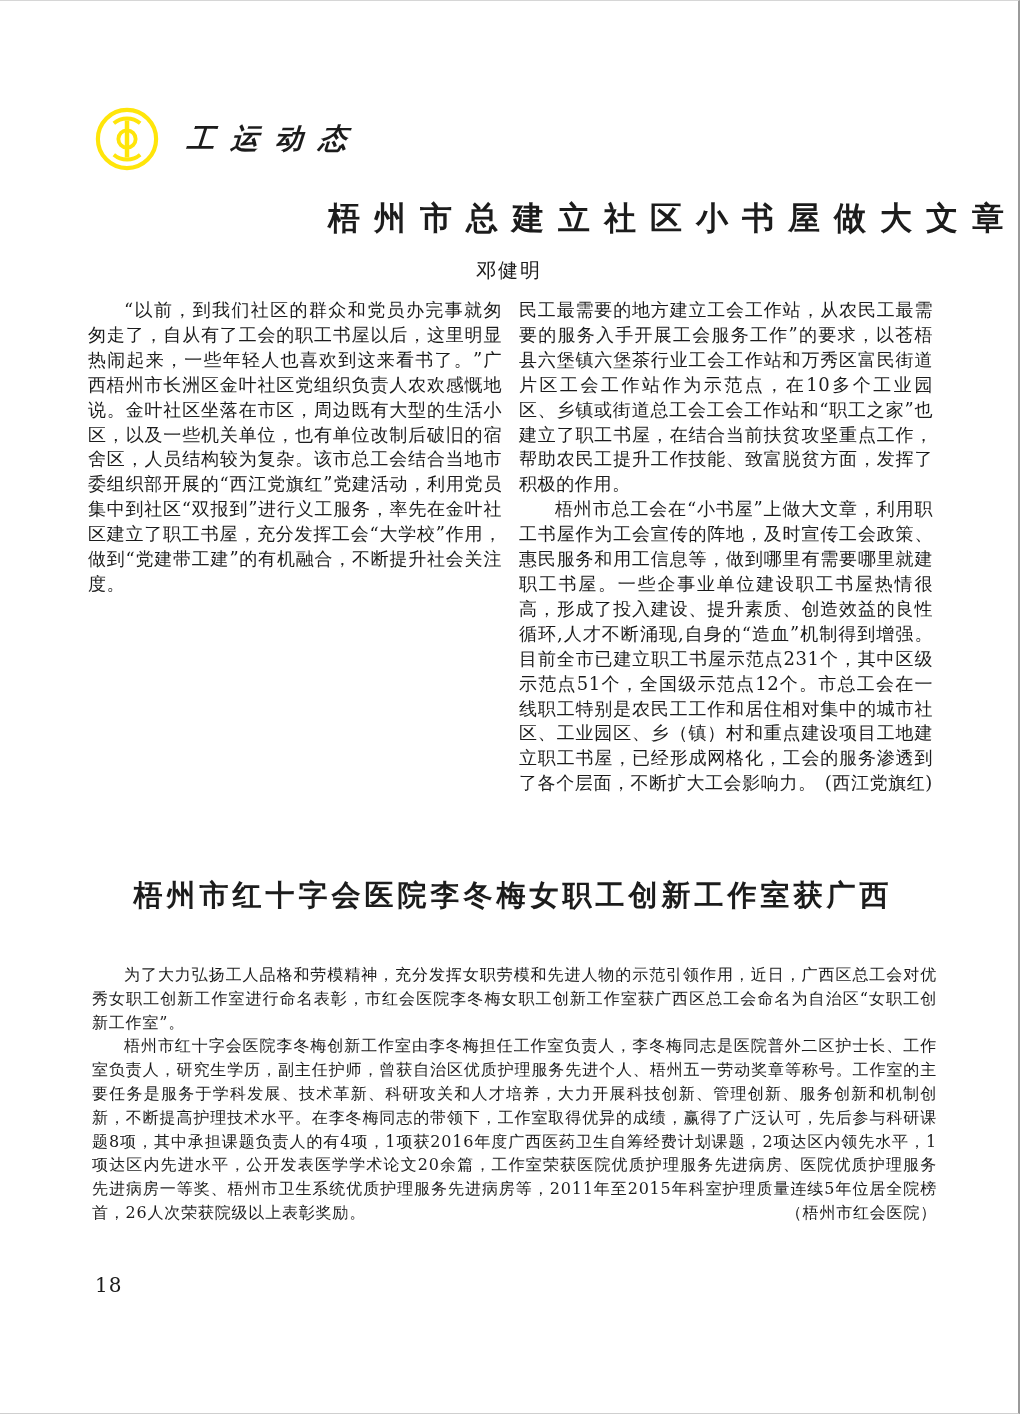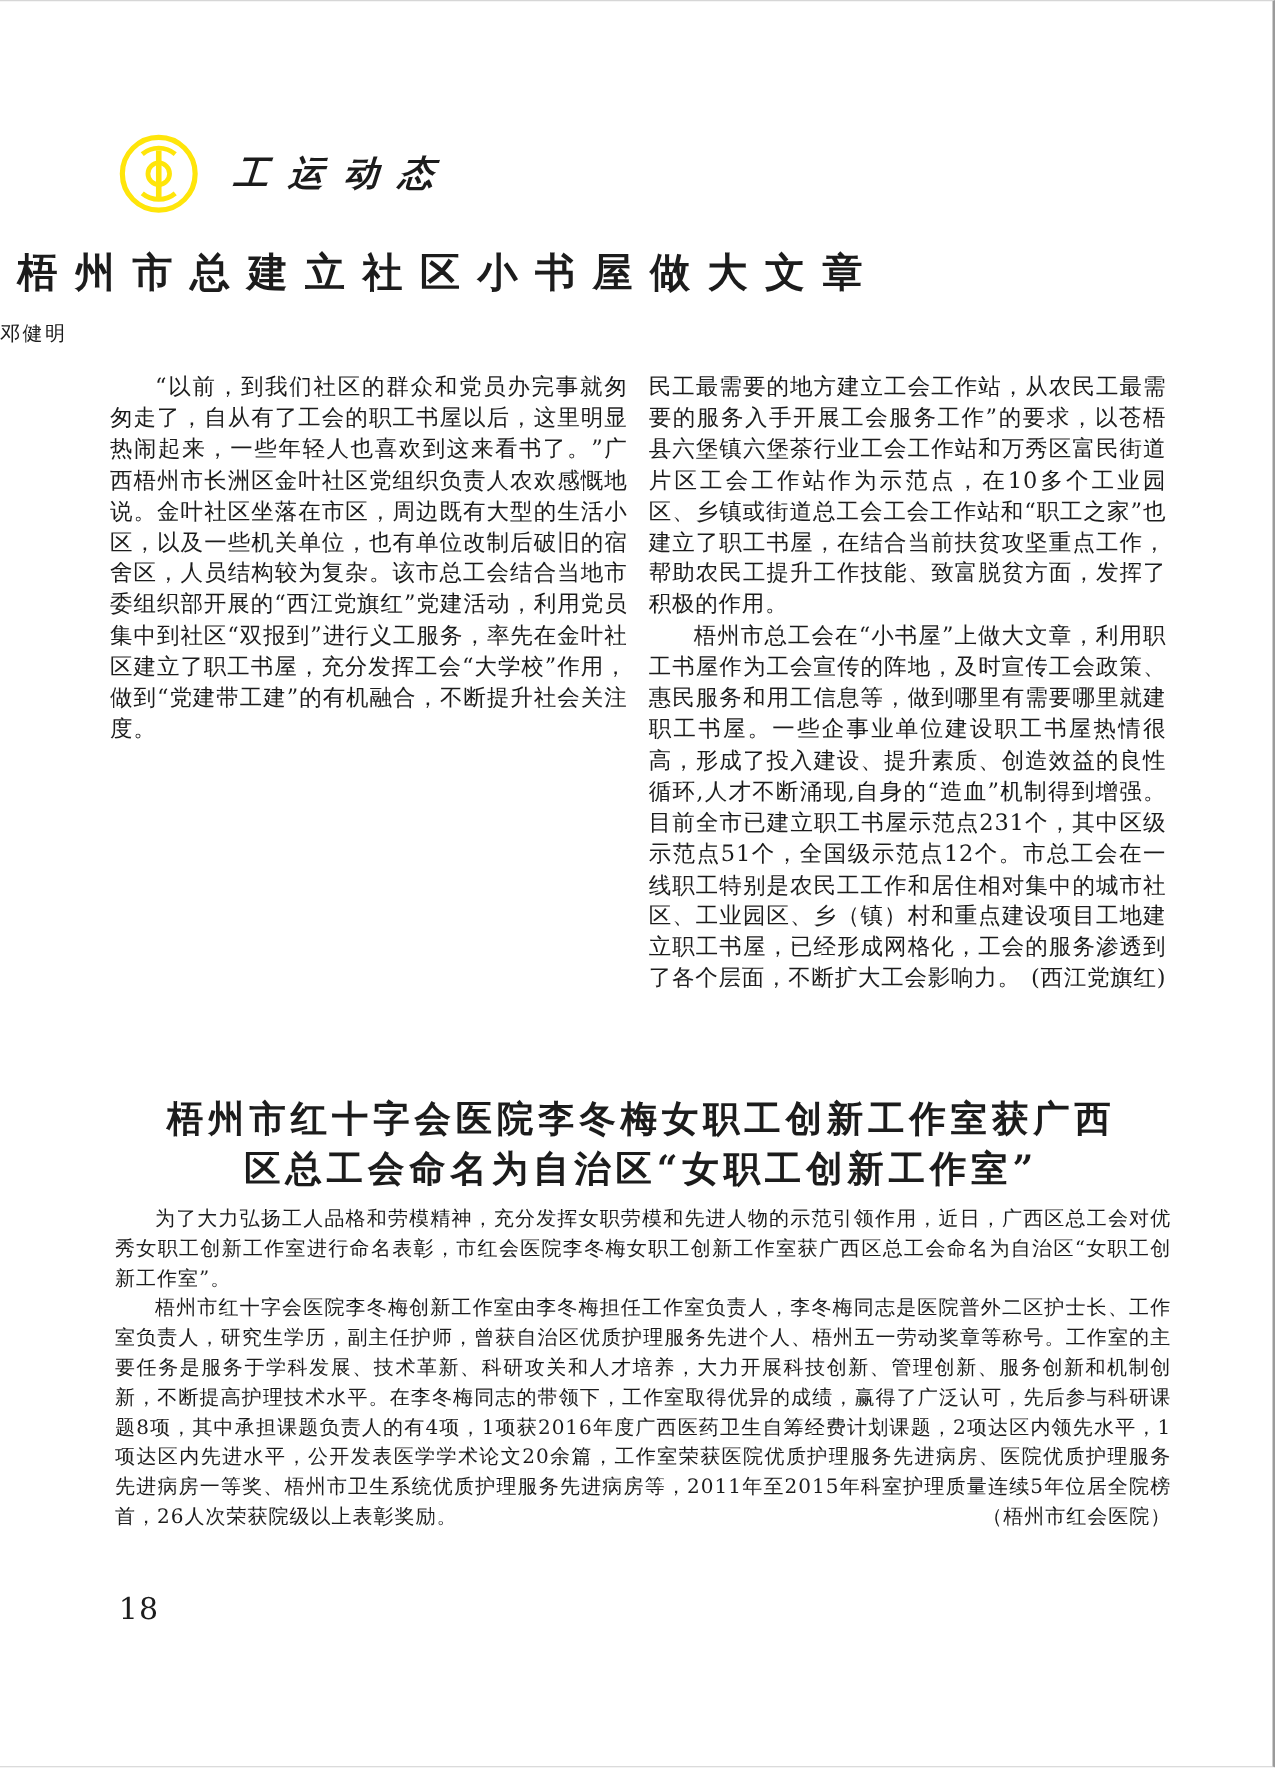--- a/index.html
+++ b/index.html
@@ -45,34 +45,34 @@
     white-space: nowrap;
   }
 
   
   .article1-title {
     position: absolute;
     top: 196px;
     left: 0;
     width: 100%;
     margin: 0;
-    text-align: left;
+    text-align: right;
     font-size: 32px;
     font-weight: bold;
     letter-spacing: 14px;
     text-indent: 14px; 
     white-space: nowrap;
   }
   .article1-author {
     position: absolute;
     top: 256px;
     left: 0;
     width: 100%;
-    text-align: left;
-    font-size: 16px;
+    text-align: center;
+    font-size: 20px;
     letter-spacing: 2px;
   }
   .columns {
     position: absolute;
     top: 297px;
     left: 88px;
     width: 845px;
     display: flex;
     gap: 17px;
   }
@@ -118,21 +118,21 @@
     line-height: 23.8px;
     letter-spacing: 0.8px;
     text-align: justify;
   }
 
   
   .page-number {
     position: absolute;
     left: 95px;
     top: 1272px;
-    font-size: 24px;
+    font-size: 20px;
     letter-spacing: 1px;
     text-align: center;
   }
 </style>
 </head>
 <body>
 
 <div class="page">
 
   <div class="page-header">
@@ -155,21 +155,21 @@
         <p class="indent">“以前，到我们社区的群众和党员办完事就匆匆走了，自从有了工会的职工书屋以后，这里明显热闹起来，一些年轻人也喜欢到这来看书了。”广西梧州市长洲区金叶社区党组织负责人农欢感慨地说。金叶社区坐落在市区，周边既有大型的生活小区，以及一些机关单位，也有单位改制后破旧的宿舍区，人员结构较为复杂。该市总工会结合当地市委组织部开展的“西江党旗红”党建活动，利用党员集中到社区“双报到”进行义工服务，率先在金叶社区建立了职工书屋，充分发挥工会“大学校”作用，做到“党建带工建”的有机融合，不断提升社会关注度。</p>
       </div>
       <div class="col">
         <p>民工最需要的地方建立工会工作站，从农民工最需要的服务入手开展工会服务工作”的要求，以苍梧县六堡镇六堡茶行业工会工作站和万秀区富民街道片区工会工作站作为示范点，在10多个工业园区、乡镇或街道总工会工会工作站和“职工之家”也建立了职工书屋，在结合当前扶贫攻坚重点工作，帮助农民工提升工作技能、致富脱贫方面，发挥了积极的作用。</p>
         <p class="indent"><span>梧州市总工会在“小书屋”上做大文章，利用职工书屋作为工会宣传的阵地，及时宣传工会政策、惠民服务和用工信息等，做到哪里有需要哪里就建职工书屋。一些企事业单位建设职工书屋热情很高，形成了投入建设、提升素质、创造效益的良性循环,人才不断涌现,自身的“造血”机制得到增强。目前全市已建立职工书屋示范点231个，其中区级示范点51个，全国级示范点12个。市总工会在一线职工特别是农民工工作和居住相对集中的城市社区、工业园区、乡（镇）村和重点建设项目工地建立职工书屋，已经形成网格化，工会的服务渗透到了各个层面，不断扩大工会影响力。</span><span class="attr">(西江党旗红)</span></p>
       </div>
     </div>
   </section>
 
   <section>
-    <h2 class="article2-title"><span>梧州市红十字会医院李冬梅女职工创新工作室获广西</span><br><span>区总工会命名为自治区“女职工创新工作室”</span></h2>
+    <h2 class="article2-title"><span>梧州市红十字会医院李冬梅女职工创新工作室获广西</span><br></h2>
 
     <div class="article2-body">
       <p class="indent">为了大力弘扬工人品格和劳模精神，充分发挥女职劳模和先进人物的示范引领作用，近日，广西区总工会对优秀女职工创新工作室进行命名表彰，市红会医院李冬梅女职工创新工作室获广西区总工会命名为自治区“女职工创新工作室”。</p>
       <p class="indent"><span>梧州市红十字会医院李冬梅创新工作室由李冬梅担任工作室负责人，李冬梅同志是医院普外二区护士长、工作室负责人，研究生学历，副主任护师，曾获自治区优质护理服务先进个人、梧州五一劳动奖章等称号。工作室的主要任务是服务于学科发展、技术革新、科研攻关和人才培养，大力开展科技创新、管理创新、服务创新和机制创新，不断提高护理技术水平。在李冬梅同志的带领下，工作室取得优异的成绩，赢得了广泛认可，先后参与科研课题8项，其中承担课题负责人的有4项，1项获2016年度广西医药卫生自筹经费计划课题，2项达区内领先水平，1项达区内先进水平，公开发表医学学术论文20余篇，工作室荣获医院优质护理服务先进病房、医院优质护理服务先进病房一等奖、梧州市卫生系统优质护理服务先进病房等，2011年至2015年科室护理质量连续5年位居全院榜首，26人次荣获院级以上表彰奖励。</span><span class="attr">（梧州市红会医院）</span></p>
     </div>
   </section>
 
   <div class="page-number">18</div>
 
 </div>

